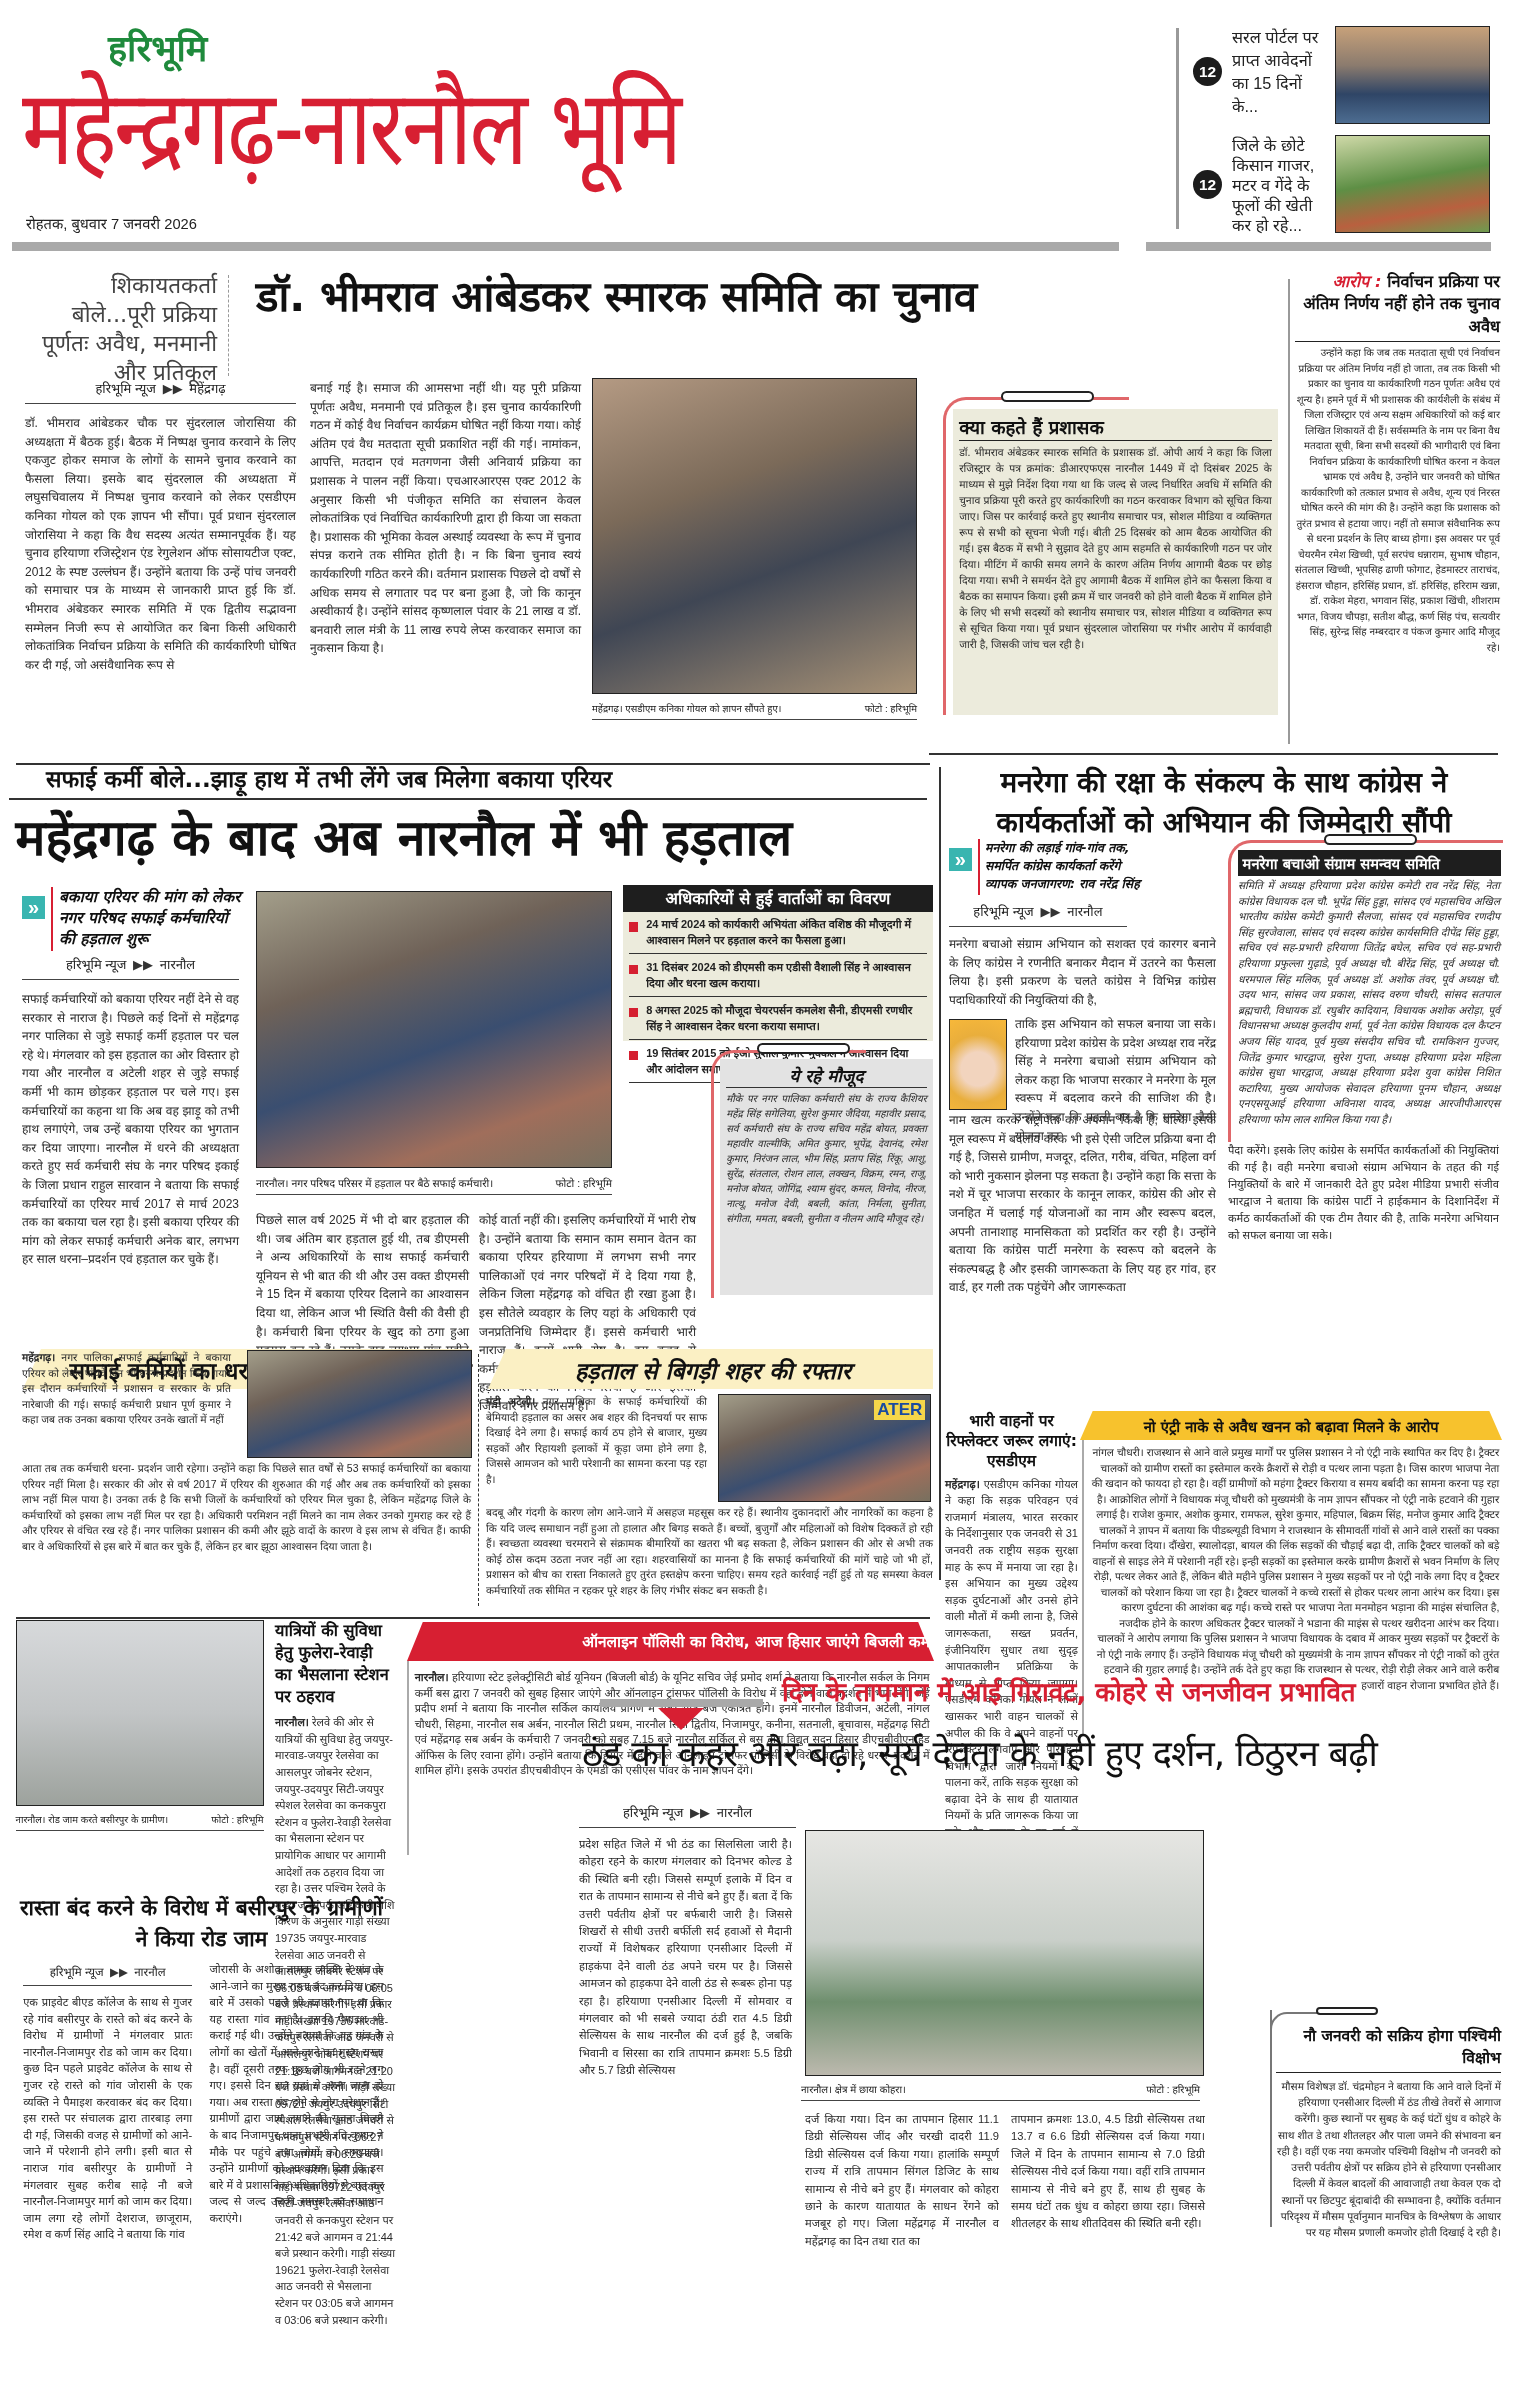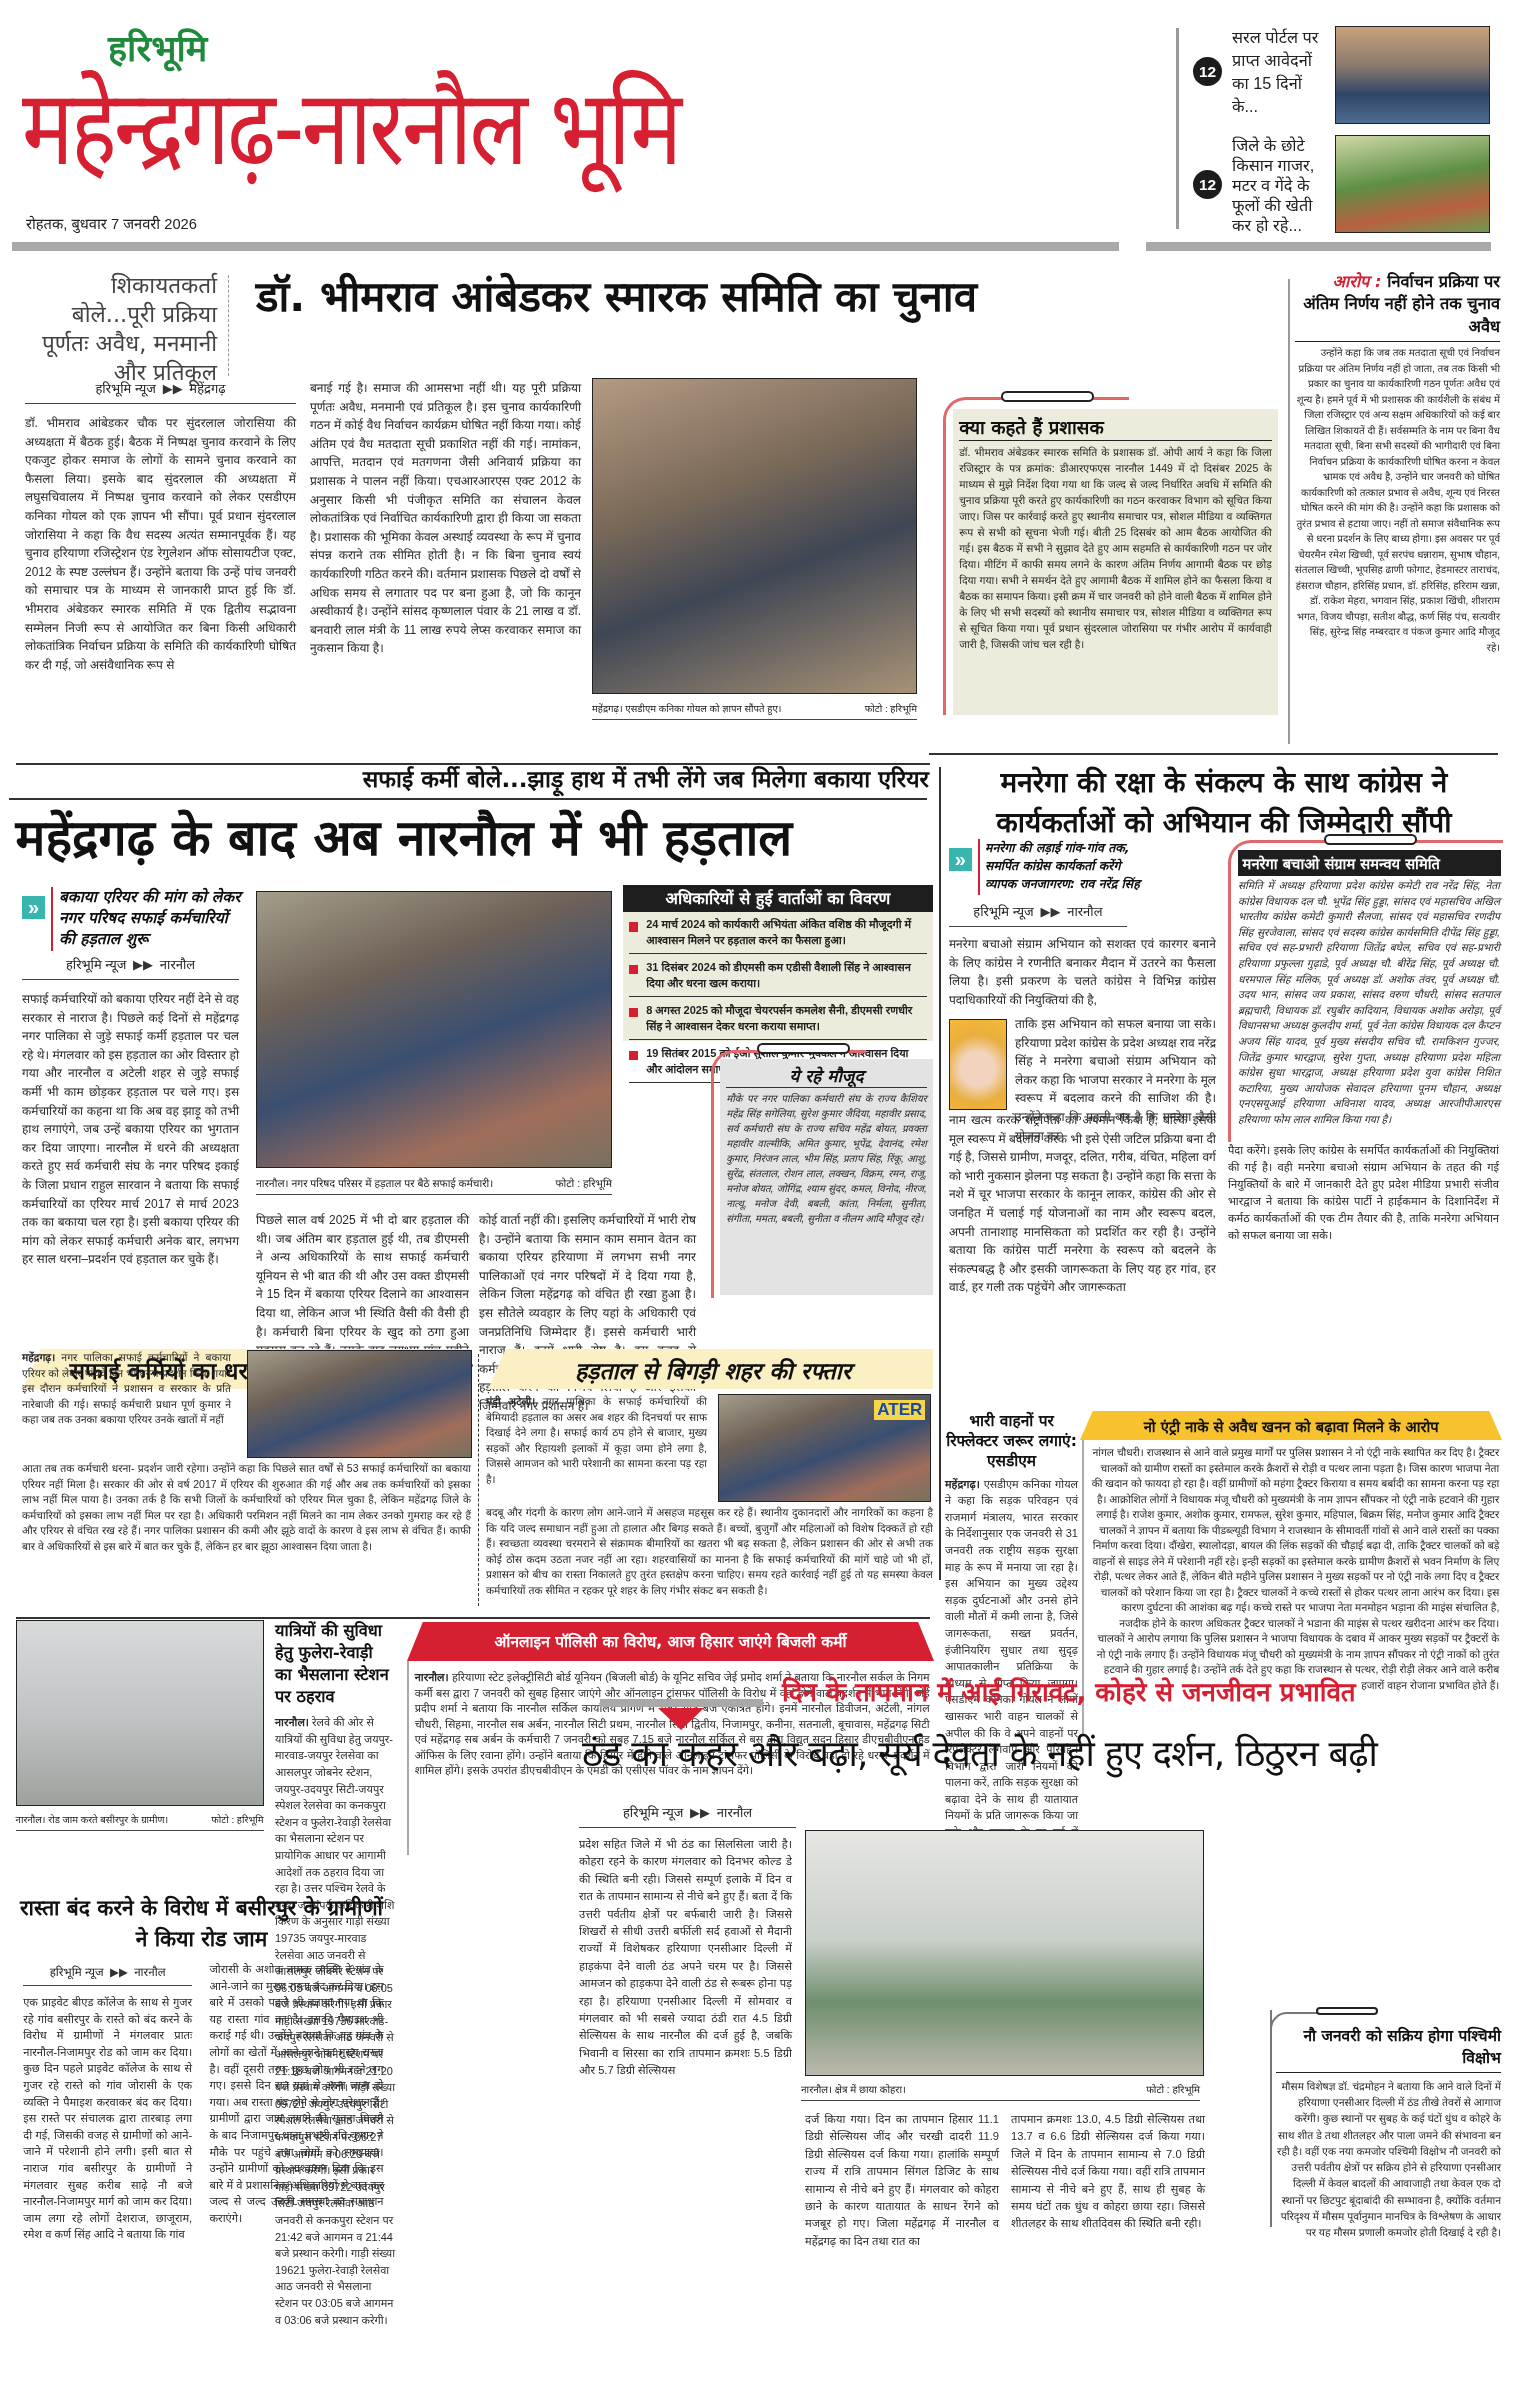--- a/index.html
+++ b/index.html
@@ -88,21 +88,21 @@
       <span>निर्वाचन प्रक्रिया पर अंतिम निर्णय नहीं होने तक चुनाव अवैध</span>
     </div>
     <div class="txt sm" style="margin-top:3.1px;font-size:10px;line-height:15.5px;text-align:right">उन्होंने कहा कि जब तक मतदाता सूची एवं निर्वाचन प्रक्रिया पर अंतिम निर्णय नहीं हो जाता, तब तक किसी भी प्रकार का चुनाव या कार्यकारिणी गठन पूर्णतः अवैध एवं शून्य है। हमने पूर्व में भी प्रशासक की कार्यशैली के संबंध में जिला रजिस्ट्रार एवं अन्य सक्षम अधिकारियों को कई बार लिखित शिकायतें दी हैं। सर्वसम्मति के नाम पर बिना वैध मतदाता सूची, बिना सभी सदस्यों की भागीदारी एवं बिना निर्वाचन प्रक्रिया के कार्यकारिणी घोषित करना न केवल भ्रामक एवं अवैध है, उन्होंने चार जनवरी को घोषित कार्यकारिणी को तत्काल प्रभाव से अवैध, शून्य एवं निरस्त घोषित करने की मांग की है। उन्होंने कहा कि प्रशासक को तुरंत प्रभाव से हटाया जाए। नहीं तो समाज संवैधानिक रूप से धरना प्रदर्शन के लिए बाध्य होगा। इस अवसर पर पूर्व चेयरमैन रमेश खिच्ची, पूर्व सरपंच धन्नाराम, सुभाष चौहान, संतलाल खिच्ची, भूपसिह ढाणी फोगाट, हेडमास्टर ताराचंद, हंसराज चौहान, हरिसिंह प्रधान, डॉ. हरिसिंह, हरिराम खन्ना, डॉ. राकेश मेहरा, भगवान सिंह, प्रकाश खिंची, शीशराम भगत, विजय चौपड़ा, सतीश बौद्ध, कर्ण सिंह पंच, सत्यवीर सिंह, सुरेन्द्र सिंह नम्बरदार व पंकज कुमार आदि मौजूद रहे।</div>
   </div>
 </div>
 
 <div class="abs rule" style="left:15.5px;top:763px;width:914px"></div>
 <div class="abs rule" style="left:929px;top:753px;width:569px"></div>
 
 <div class="abs" style="left:0;top:763px;width:937px;height:643px">
-  <div class="abs hl" style="left:46px;top:0;width:883px;font-size:23px;line-height:33px;text-align:right">सफाई कर्मी बोले...झाड़ू हाथ में तभी लेंगे जब मिलेगा बकाया एरियर</div>
+  <div class="abs hl" style="left:46px;top:0;width:883px;font-size:23px;line-height:33px;text-align:left">सफाई कर्मी बोले...झाड़ू हाथ में तभी लेंगे जब मिलेगा बकाया एरियर</div>
   <div class="abs" style="left:9.3px;top:35px;width:918px;height:1.5px;background:#333"></div>
   <div class="abs hl" style="left:15.5px;top:40px;width:914px;font-size:50px;line-height:70px;white-space:nowrap">महेंद्रगढ़ के बाद अब नारनौल में भी हड़ताल</div>
 
   <div class="abs" style="left:22px;top:124px;width:217px">
     <div class="abs chev" style="left:0;top:9.3px">»</div>
     <div class="abs" style="left:29px;top:0;width:2.3px;height:64px;background:#d71f32"></div>
     <div class="abs hl" style="left:37px;top:0;width:183px;font-size:15.5px;line-height:21px;font-style:italic">बकाया एरियर की मांग को लेकर नगर परिषद सफाई कर्मचारियों की हड़ताल शुरू</div>
   </div>
   <div class="abs byline" style="left:22px;top:192px;width:217px">
     <span>हरिभूमि न्यूज</span>
@@ -222,21 +222,21 @@
 <div class="abs" style="left:275px;top:1620px;width:120px;height:743px">
   <div class="hl" style="font-size:16.3px;line-height:22px">यात्रियों की सुविधा हेतु फुलेरा-रेवाड़ी का भैसलाना स्टेशन पर ठहराव</div>
   <div class="txt" style="margin-top:6.2px;font-size:11px;line-height:16.6px;text-align:left">
     <b>नारनौल।</b>
     <span>रेलवे की ओर से यात्रियों की सुविधा हेतु जयपुर-मारवाड-जयपुर रेलसेवा का आसलपुर जोबनेर स्टेशन, जयपुर-उदयपुर सिटी-जयपुर स्पेशल रेलसेवा का कनकपुरा स्टेशन व फुलेरा-रेवाड़ी रेलसेवा का भैसलाना स्टेशन पर प्रायोगिक आधार पर आगामी आदेशों तक ठहराव दिया जा रहा है। उत्तर पश्चिम रेलवे के मुख्य जनसंपर्क अधिकारी शशि किरण के अनुसार गाड़ी संख्या 19735 जयपुर-मारवाड रेलसेवा आठ जनवरी से आसलपुर जोबनेर स्टेशन पर 06:03 बजे आगमन व 06:05 बजे प्रस्थान करेगी। इसी प्रकार गाड़ी संख्या 19736 मारवाड-जयपुर रेलसेवा आठ जनवरी से आसलपुर जोबनेर स्टेशन पर 21:18 बजे आगमन व 21:20 बजे प्रस्थान करेगी। गाड़ी संख्या 09721 जयपुर-उदयपुर सिटी स्पेशल रेलसेवा आठ जनवरी से कनकपुरा स्टेशन पर 06:27 बजे आगमन व 06:29 बजे प्रस्थान करेगी। इसी प्रकार गाड़ी संख्या 09722 उदयपुर सिटी-जयपुर रेलसेवा आठ जनवरी से कनकपुरा स्टेशन पर 21:42 बजे आगमन व 21:44 बजे प्रस्थान करेगी। गाड़ी संख्या 19621 फुलेरा-रेवाड़ी रेलसेवा आठ जनवरी से भैसलाना स्टेशन पर 03:05 बजे आगमन व 03:06 बजे प्रस्थान करेगी।</span>
   </div>
 </div>
 
 <div class="abs" style="left:407px;top:1622px;width:527px;height:341px">
   <div class="abs" style="left:0;top:0;width:527px;height:39px;background:#d71f32;clip-path:polygon(3% 0,97% 0,100% 100%,0 100%)"></div>
-  <div class="abs hl" style="left:0;top:7.7px;width:527px;font-size:15.5px;text-align:center;color:#fff">ऑनलाइन पॉलिसी का विरोध, आज हिसार जाएंगे बिजली कर्मी</div>
+  <div class="abs hl" style="left:0;top:7.7px;width:527px;font-size:15.5px;text-align:right;color:#fff">ऑनलाइन पॉलिसी का विरोध, आज हिसार जाएंगे बिजली कर्मी</div>
   <div class="abs" style="left:0;top:39px;width:2.3px;height:194px;background:#aaa"></div>
   <div class="abs txt sm" style="left:7.7px;top:48px;width:515px;font-size:11px;line-height:15.5px">
     <b>नारनौल।</b>
     <span>हरियाणा स्टेट इलेक्ट्रीसिटी बोर्ड यूनियन (बिजली बोर्ड) के यूनिट सचिव जेई प्रमोद शर्मा ने बताया कि नारनौल सर्कल के निगम कर्मी बस द्वारा 7 जनवरी को सुबह हिसार जाएंगे और ऑनलाइन ट्रांसफर पॉलिसी के विरोध में वहां होने वाले प्रदर्शन में भाग लेंगे। जेई प्रदीप शर्मा ने बताया कि नारनौल सर्किल कार्यालय प्रांगण में सवेरे सात बजे एकत्रित होंगे। इनमें नारनौल डिवीजन, अटेली, नांगल चौधरी, सिहमा, नारनौल सब अर्बन, नारनौल सिटी प्रथम, नारनौल सिटी द्वितीय, निजामपुर, कनीना, सतनाली, बूचावास, महेंद्रगढ़ सिटी एवं महेंद्रगढ़ सब अर्बन के कर्मचारी 7 जनवरी को सुबह 7.15 बजे नारनौल सर्किल से बस द्वारा विद्युत सदन हिसार डीएचबीवीएन हेड ऑफिस के लिए रवाना होंगे। उन्होंने बताया कि हिसार में होने वाले ऑनलाइन ट्रांसफर पॉलिसी के विरोध वहां हो रहे धरना–प्रदर्शन में शामिल होंगे। इसके उपरांत डीएचबीवीएन के एमडी को एसीएस पॉवर के नाम ज्ञापन देंगे।</span>
   </div>
 </div>
 
 <div class="abs" style="left:15.5px;top:1893px;width:379px;height:480px">
   <div class="hl" style="width:372px;font-size:21px;line-height:31px;text-align:center">रास्ता बंद करने के विरोध में बसीरपुर के ग्रामीणों ने किया रोड जाम</div>
   <div class="abs byline" style="left:7.7px;top:71px;width:169px;font-size:11.6px">

